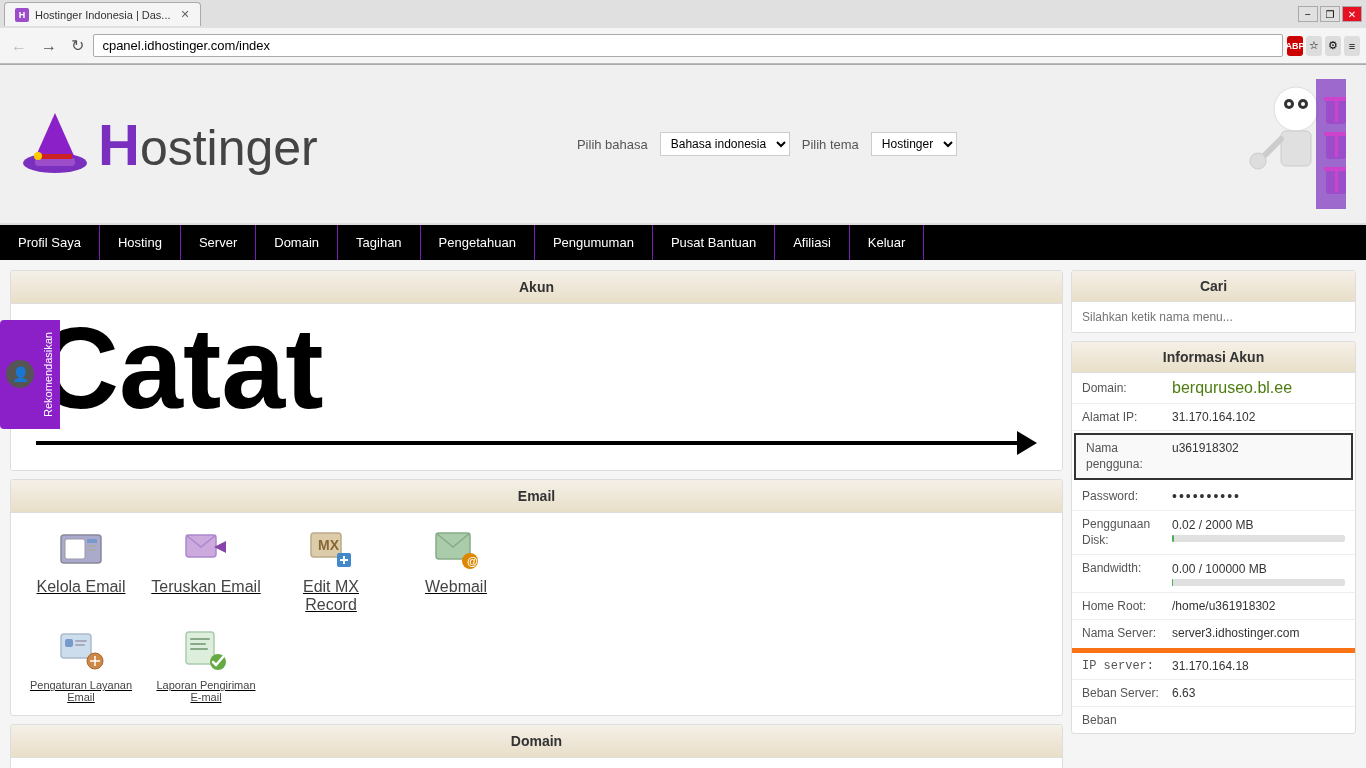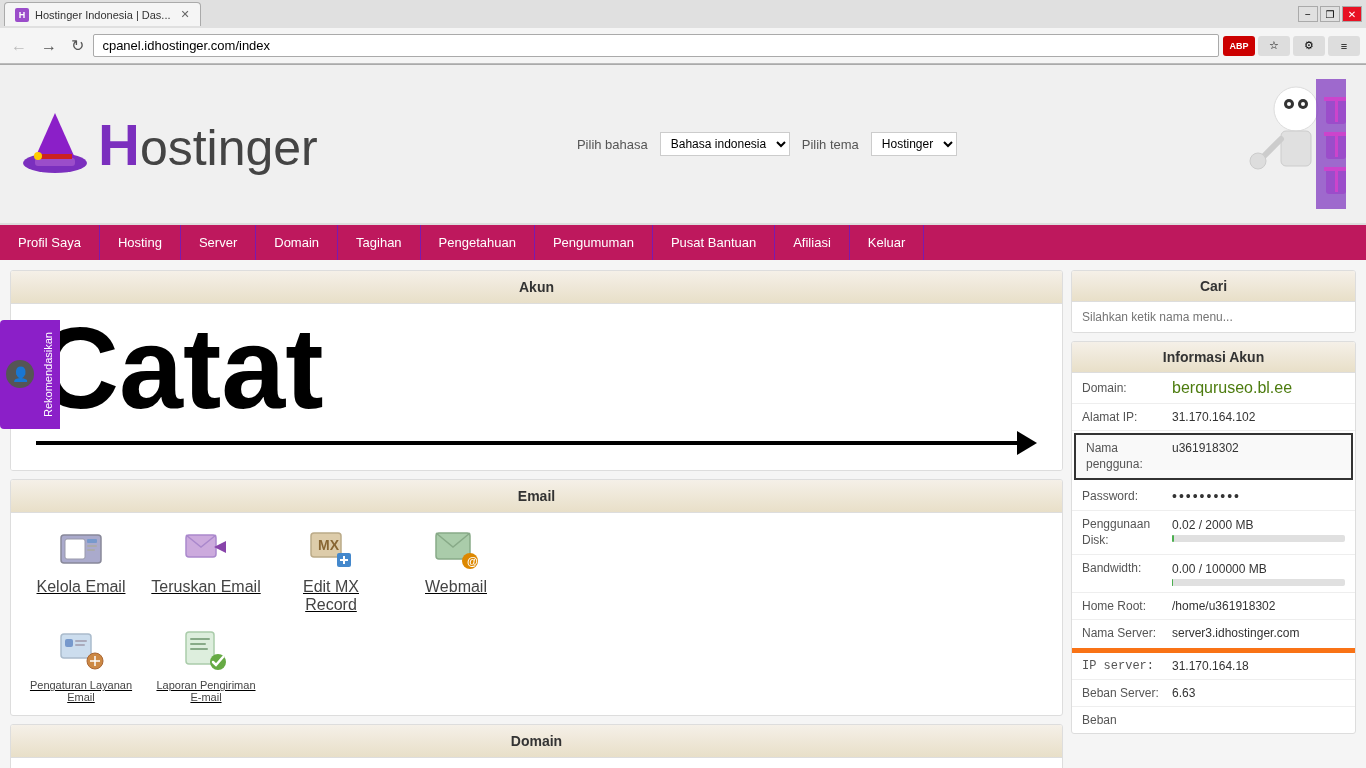--- a/index.html
+++ b/index.html
@@ -14,30 +14,30 @@
     .tab-close { font-size: 11px; color: #666; cursor: pointer; margin-left: 4px; }
     .win-controls { margin-left: auto; display: flex; gap: 2px; }
     .win-btn { width: 20px; height: 16px; border: 1px solid #aaa; background: #e0e0e0; font-size: 10px; display: flex; align-items: center; justify-content: center; cursor: pointer; }
     .win-btn.close { background: #e81123; color: white; }
 
     .nav-bar { background: #f5f5f5; border-bottom: 1px solid #bbb; display: flex; align-items: center; padding: 3px 6px; gap: 4px; height: 36px; }
     .nav-btn { background: none; border: none; font-size: 16px; cursor: pointer; color: #555; padding: 2px 5px; }
     .nav-btn:disabled { color: #bbb; }
     .address-bar { flex: 1; border: 1px solid #aaa; border-radius: 2px; padding: 3px 8px; font-size: 13px; background: white; }
     .ext-icons { display: flex; gap: 3px; align-items: center; }
-    .ext-icon { width: 32px; height: 20px; border-radius: 3px; display: flex; align-items: center; justify-content: center; font-size: 11px; background: #ddd; }
+    .ext-icon { width: 16px; height: 20px; border-radius: 3px; display: flex; align-items: center; justify-content: center; font-size: 11px; background: #ddd; }
 
     
     .page { background: #f5f5f5; min-height: 700px; }
 
     
     .header { background: #f0f0f0; padding: 10px 20px; display: flex; align-items: center; justify-content: space-between; border-bottom: 1px solid #ddd; height: 160px; }
 
     
-    .main-nav { background: #be185d; display: flex; }
+    .main-nav { background: #000000; display: flex; }
     .nav-item { color: white; padding: 10px 18px; text-decoration: none; font-size: 13px; font-weight: 500; cursor: pointer; border-right: 1px solid #7a1ab0; transition: background 0.2s; }
 
     
     .side-tab { position: fixed; left: 0; top: 50%; transform: translateY(-50%); background: #8b1fc8; color: white; writing-mode: vertical-rl; text-orientation: mixed; transform: translateY(-50%) rotate(180deg); padding: 15px 6px; font-size: 12px; cursor: pointer; border-radius: 0 4px 4px 0; display: flex; flex-direction: column; align-items: center; gap: 8px; z-index: 100; }
     .side-tab-avatar { width: 28px; height: 28px; background: #666; border-radius: 50%; overflow: hidden; display: flex; align-items: center; justify-content: center; color: white; font-size: 14px; }
 
     
     .section { background: white; border: 1px solid #ddd; border-radius: 3px; overflow: hidden; }
     .section-header { background: linear-gradient(to bottom, #f5f0e8, #e8dfc8); padding: 8px 31px; text-align: center; font-weight: bold; font-size: 14px; color: #333; border-bottom: 1px solid #ddd; }
     .icon-item { display: flex; flex-direction: column; align-items: center; gap: 5px; width: 110px; cursor: pointer; text-decoration: underline; }

